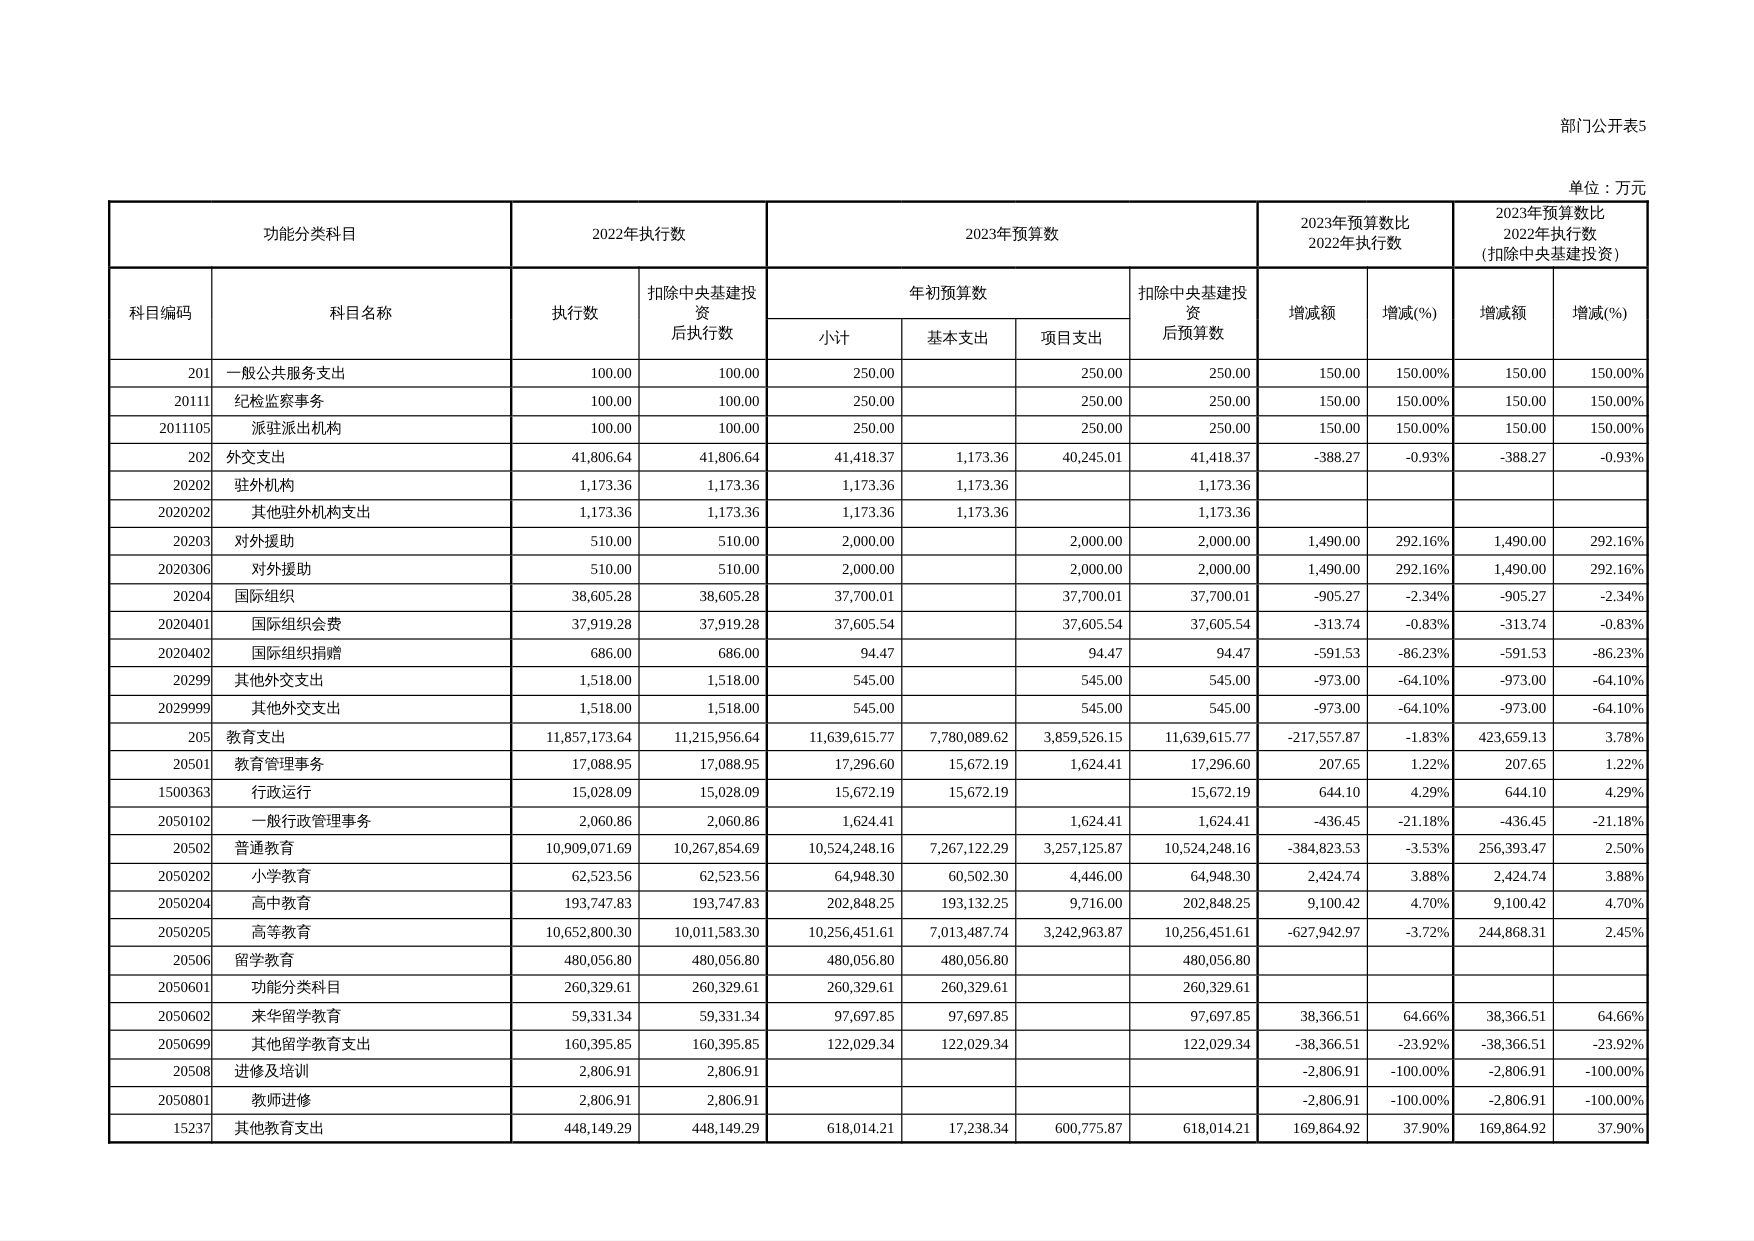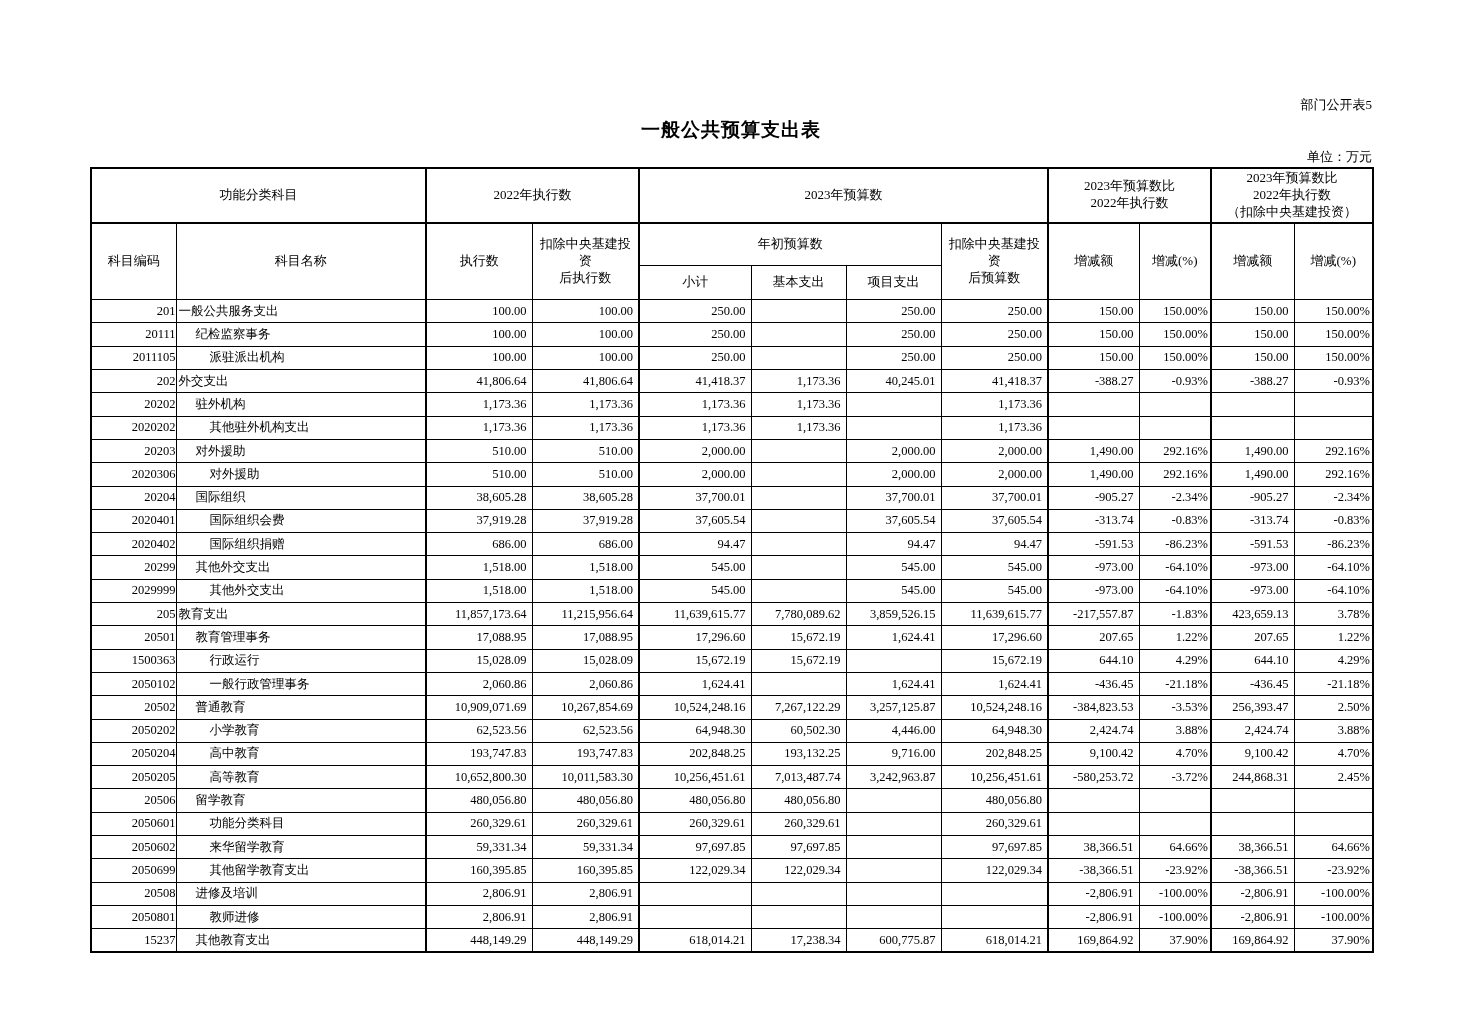--- a/index.html
+++ b/index.html
@@ -64,39 +64,38 @@
   .gb { border-left: 2px solid #000 !important; }
   table.budget tbody tr { height: 23.3px; }
   table.budget tbody td { white-space: nowrap; font-size: 12.5px; }
   td.num { text-align: right; padding-right: 5px; }
   td.pct { text-align: right; padding-right: 2px; }
   td.code { text-align: right; }
   td.name { text-align: left; }
   td.code.l1 { padding-left: 3px; }
   td.code.l2 { padding-left: 17px; }
   td.code.l3 { padding-left: 31px; }
-  td.name.l1 { padding-left: 2px; }
+  td.name.l1 { padding-left: 12px; }
   td.name.l2 { padding-left: 19px; }
   td.name.l3 { padding-left: 33px; }
   .page-number {
     position: absolute;
     top: 977px;
     left: 0;
     right: 0;
     text-align: center;
     font-size: 13px;
   }
 </style>
 </head>
 <body>
 
 <div class="page">
 
   <div class="doc-label">部门公开表5</div>
-  <div class="title">一般公共预算支出表</div>
   <div class="unit-label">单位：万元</div>
 
   <table class="budget">
     <colgroup>
       <col style="width:85px">
         <col style="width:250px">
         <col style="width:106px">
         <col style="width:107px">
       <col style="width:112px">
         <col style="width:95px">
@@ -421,21 +420,21 @@
         </tr>
         <tr>
           <td class="code l3">2050205</td>
           <td class="name l3">高等教育</td>
           <td class="num gb">10,652,800.30</td>
           <td class="num">10,011,583.30</td>
           <td class="num gb">10,256,451.61</td>
           <td class="num">7,013,487.74</td>
           <td class="num">3,242,963.87</td>
           <td class="num">10,256,451.61</td>
-          <td class="num gb">-580,253.72</td>
+          <td class="num gb">-627,942.97</td>
           <td class="pct">-3.72%</td>
           <td class="num gb">244,868.31</td>
           <td class="pct">2.45%</td>
         </tr>
         <tr>
           <td class="code l2">20506</td>
           <td class="name l2">留学教育</td>
           <td class="num gb">480,056.80</td>
           <td class="num">480,056.80</td>
           <td class="num gb">480,056.80</td>

